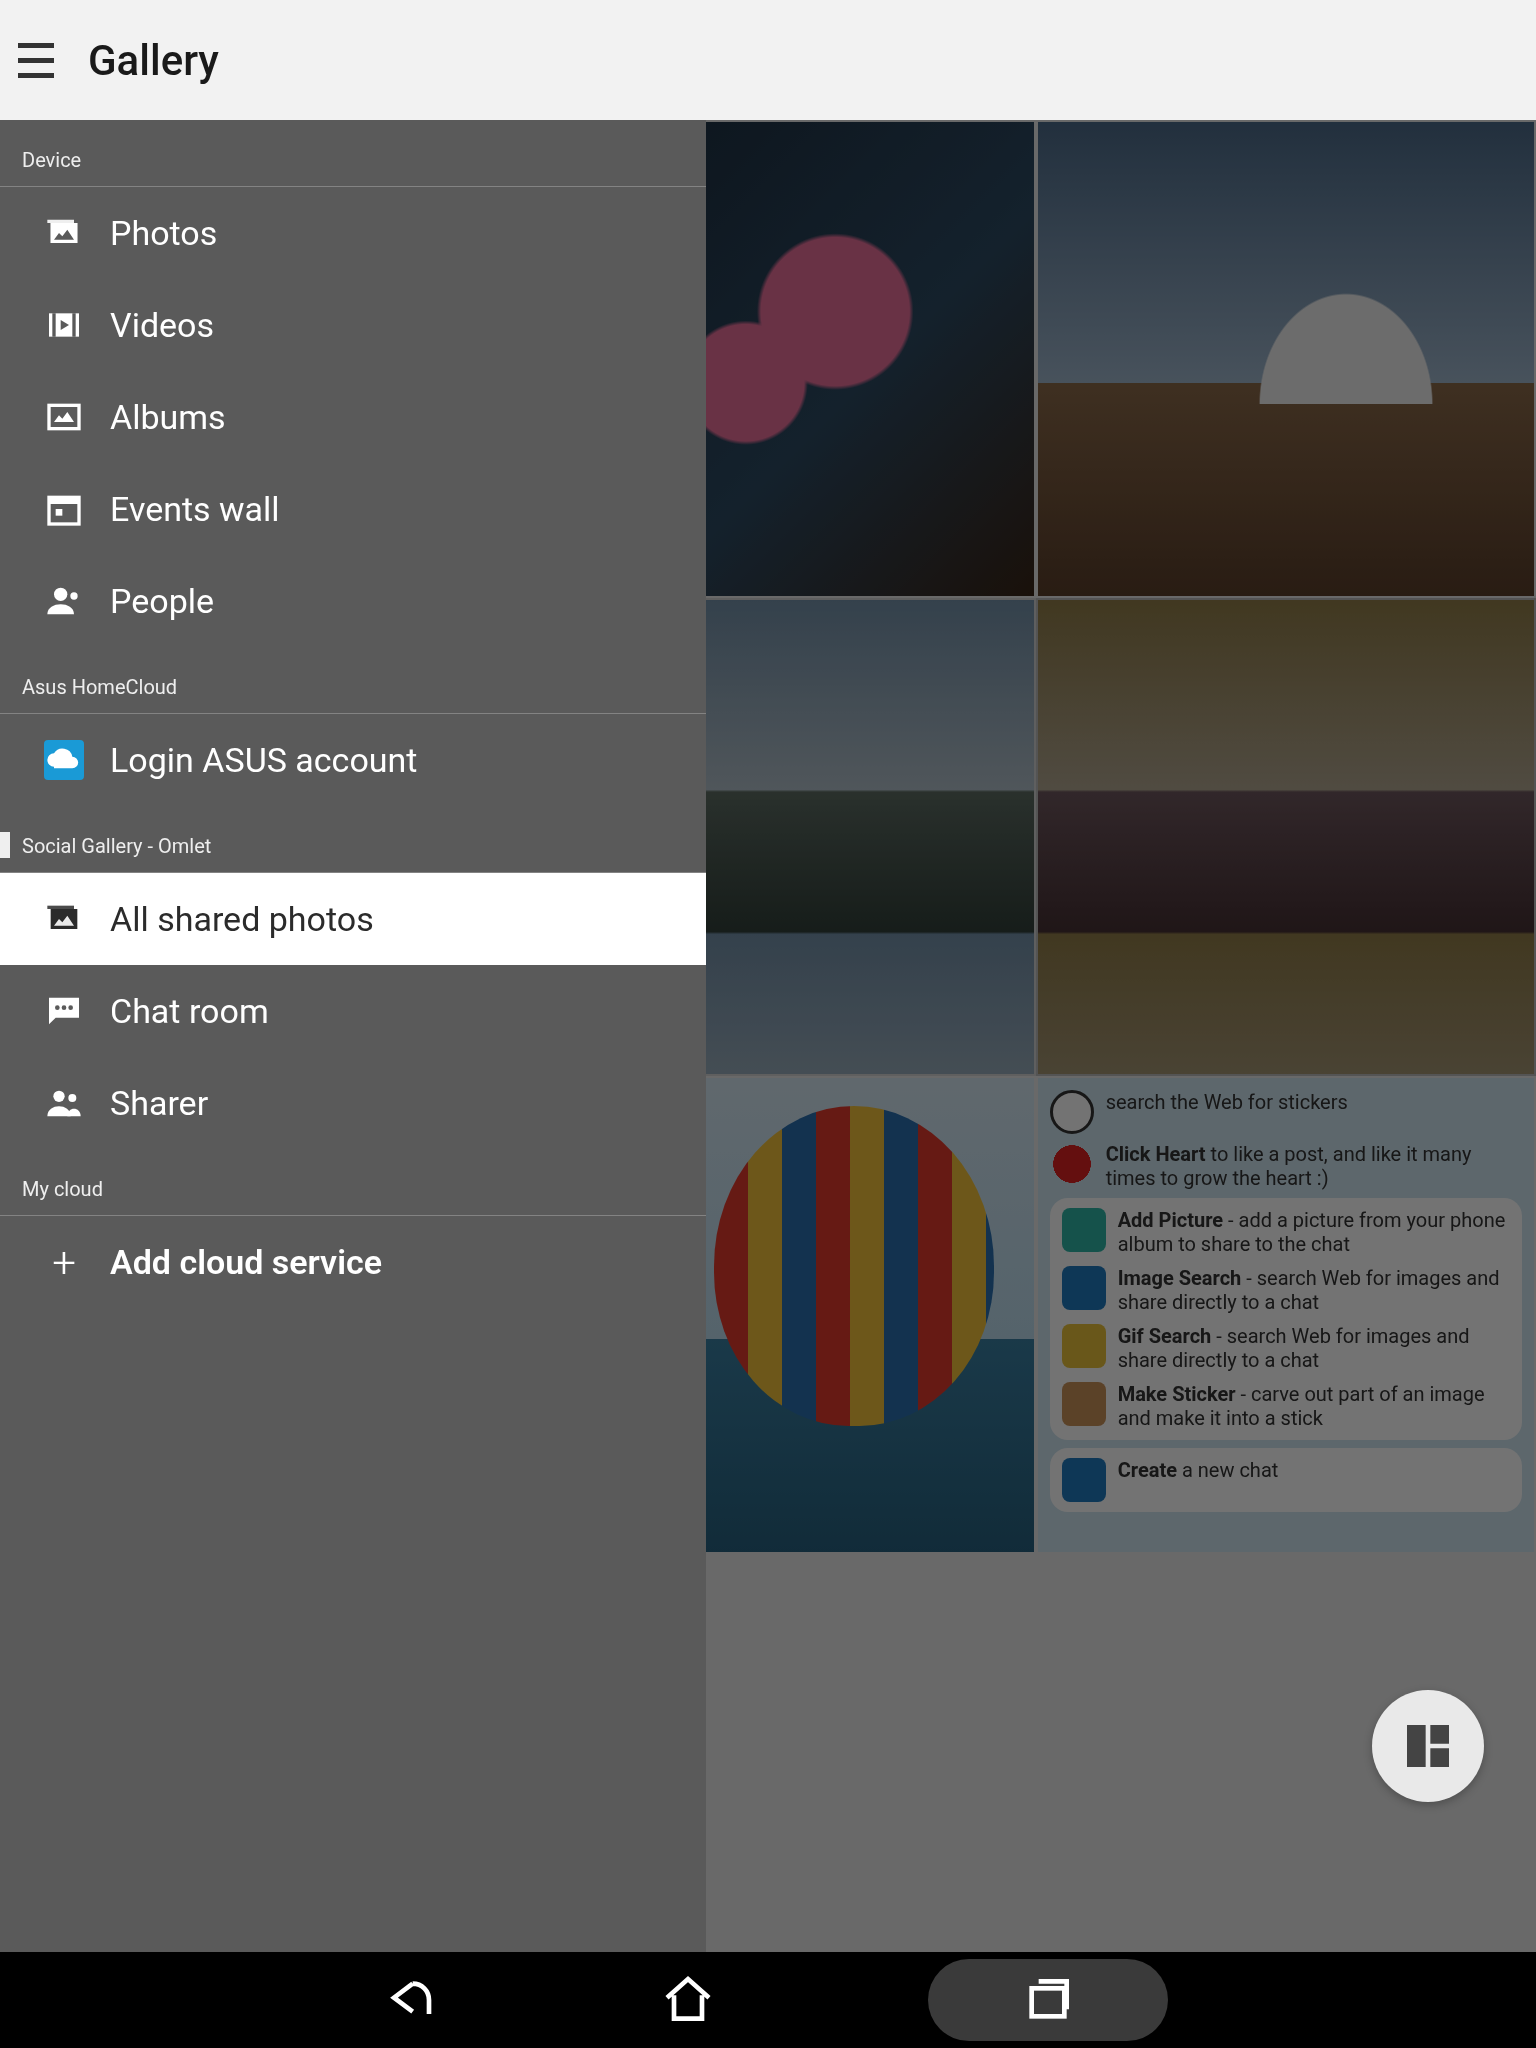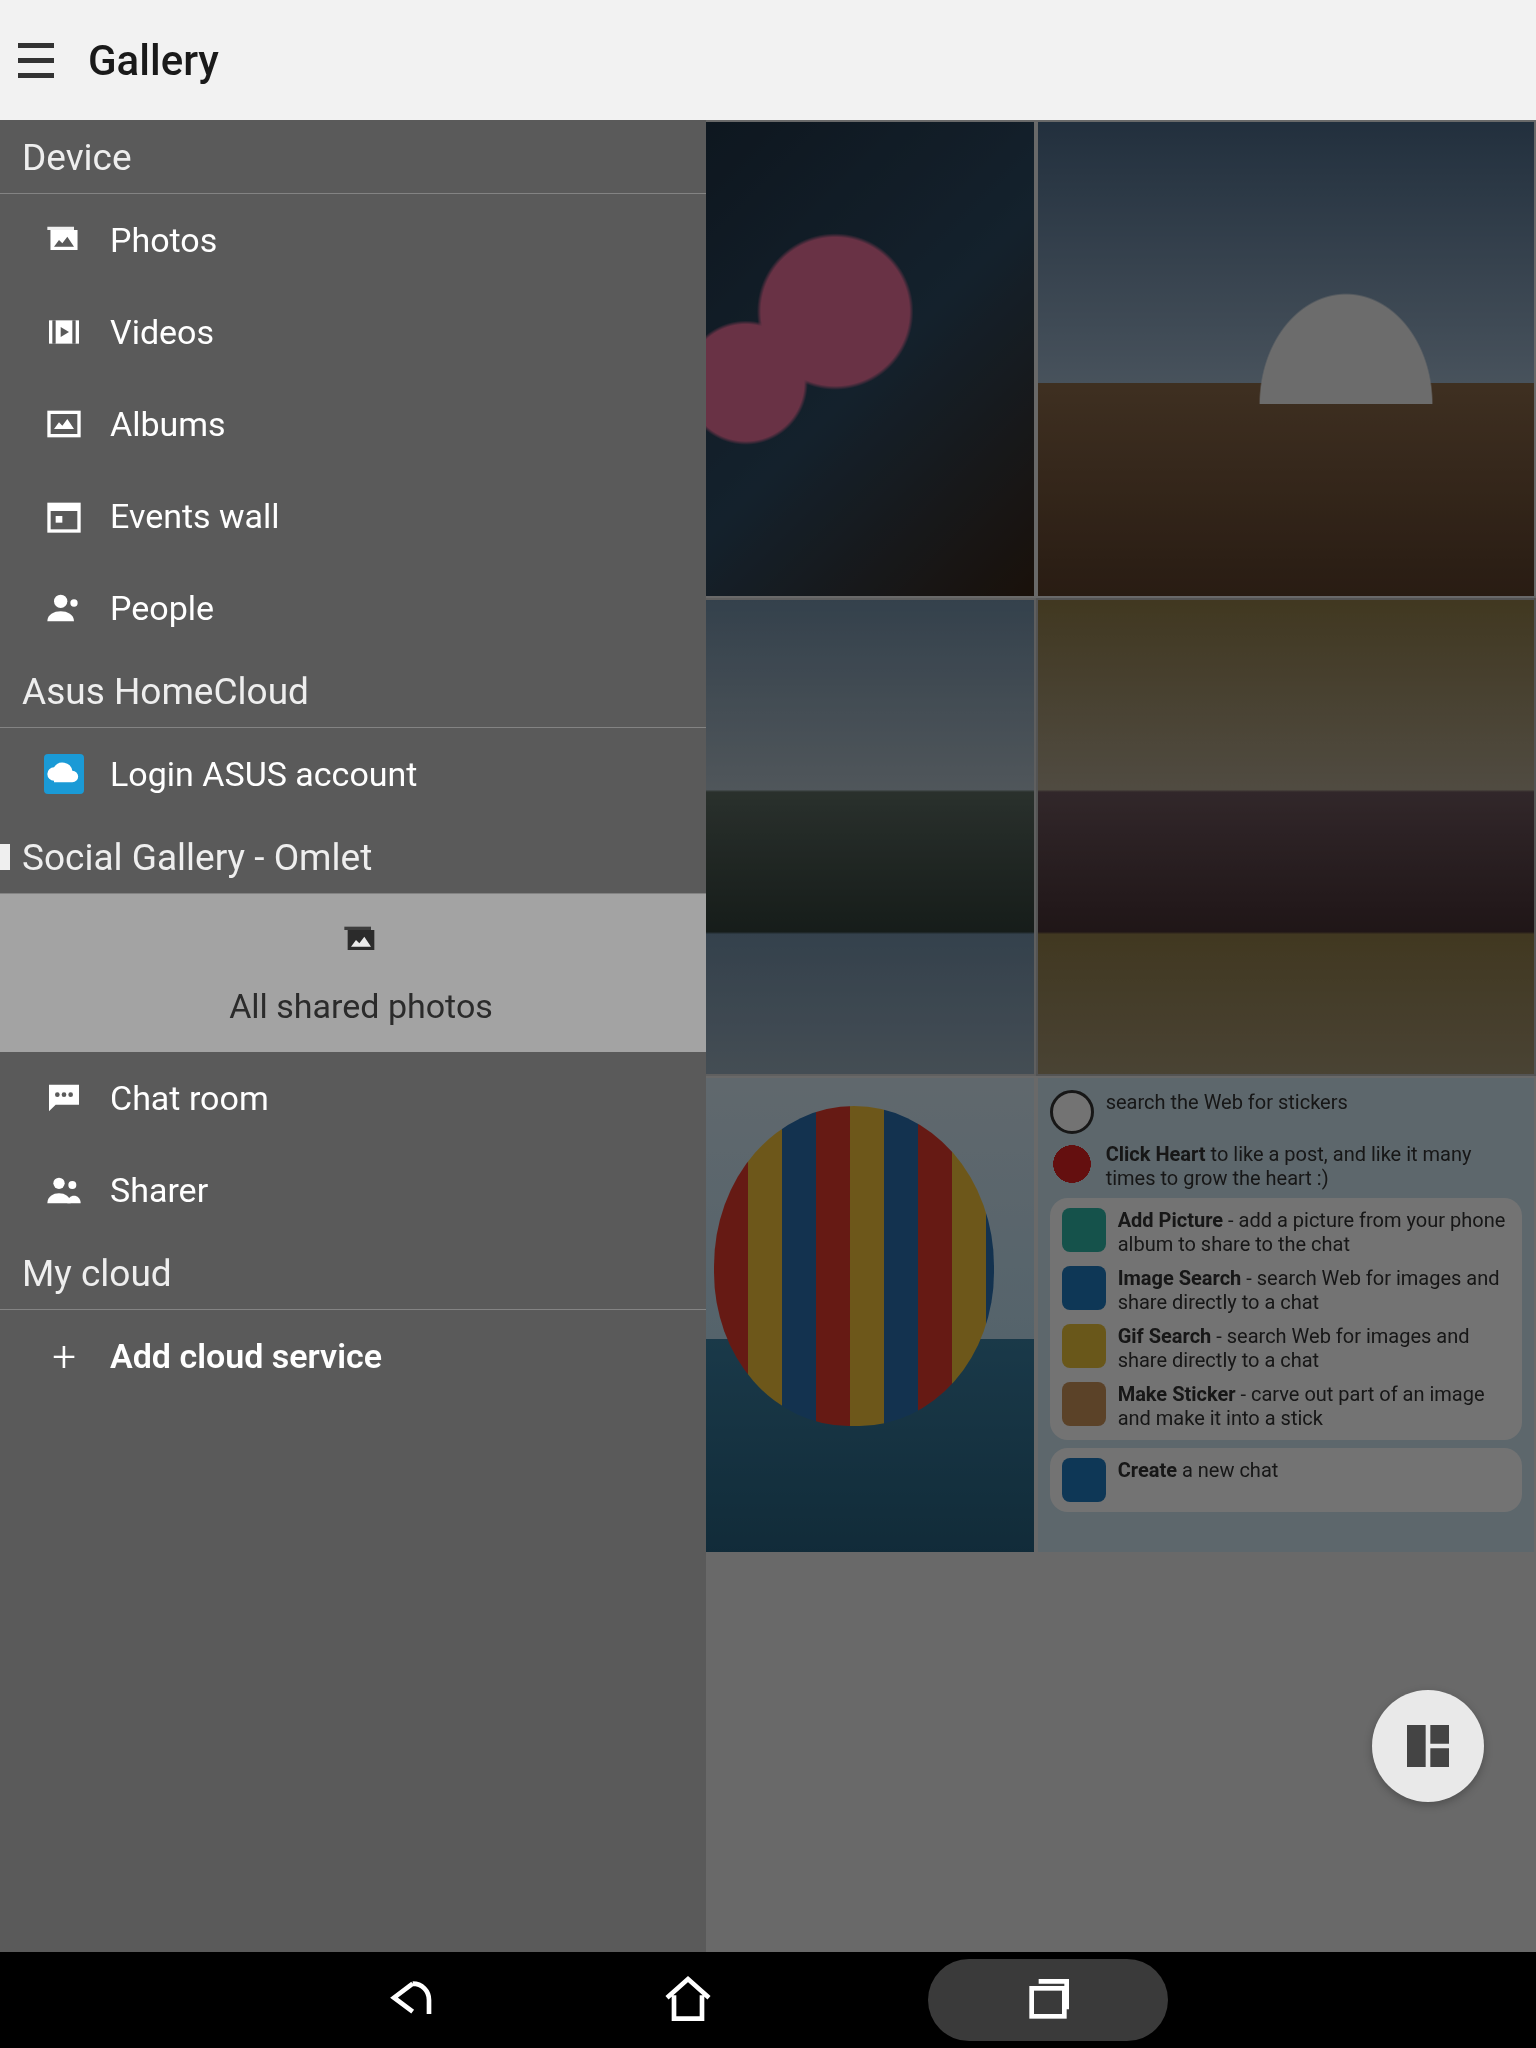--- a/index.html
+++ b/index.html
@@ -27,27 +27,27 @@
   .tile.help .row .ic { width:44px; height:44px; border-radius:8px; flex:0 0 44px; }
   .tile.help .panel { background:#fff; border-radius:18px; padding:10px 12px; display:flex; flex-direction:column; gap:10px; }
   .tile.help b { font-weight:700; }
   
   .overlay { position: absolute; inset: 0; background: rgba(0,0,0,0.55); }
   
   .fab { position: absolute; right: 52px; bottom: 150px; width: 112px; height: 112px; border-radius: 56px; background: #e9e9e9; display:flex; align-items:center; justify-content:center; box-shadow: 0 3px 8px rgba(0,0,0,0.25); }
   .fab svg { width: 56px; height: 56px; }
   
   .drawer { position: absolute; top: 120px; left: 0; width: 706px; bottom: 96px; background: #5a5a5a; color: #fff; display: flex; flex-direction: column; font-size: 32px; }
-  .section-header { padding: 16px 22px 14px 22px; font-size: 37px; color: #eee; border-bottom: 1px solid rgba(255,255,255,0.25); }
+  .section-header { padding: 16px 22px 14px 22px; font-size: 20px; color: #eee; border-bottom: 1px solid rgba(255,255,255,0.25); margin-top: 12px; }
   .section-header.with-marker { position: relative; padding-left: 22px; }
   .section-header.with-marker::before { content:""; position:absolute; left:0; top:50%; transform:translateY(-50%); width:10px; height:26px; background:#fff; opacity:.9; }
   .item { display:flex; align-items:center; gap:26px; padding: 26px 28px 26px 44px; color:#fff; }
   .item .icon { width: 40px; height: 40px; flex: 0 0 40px; display:flex; align-items:center; justify-content:center; }
   .item .label { font-size: 34px; }
-  .item.selected { background: #a3a3a3; color:#2b2b2b;flex-direction:column; }
+  .item.selected { background: #ffffff; color:#2b2b2b; }
   .item.selected .label { color:#2b2b2b; }
   .item.login .icon { background:#1a9ad6; border-radius:4px; }
   .item.add .icon { font-size: 42px; font-weight: 300; }
   .item.add .label { font-weight: 600; }
   
   .navbar { position:absolute; left:0; right:0; bottom:0; height:96px; background:#000; display:flex; align-items:center; justify-content:center; gap:200px; }
   .navbtn { width:80px; height:72px; display:flex; align-items:center; justify-content:center; }
   .navbtn.recent-wrap { background:#3a3a3a; border-radius:60px; width:240px; height:82px; }
   .navbtn svg { width:56px; height:56px; }
 </style>

